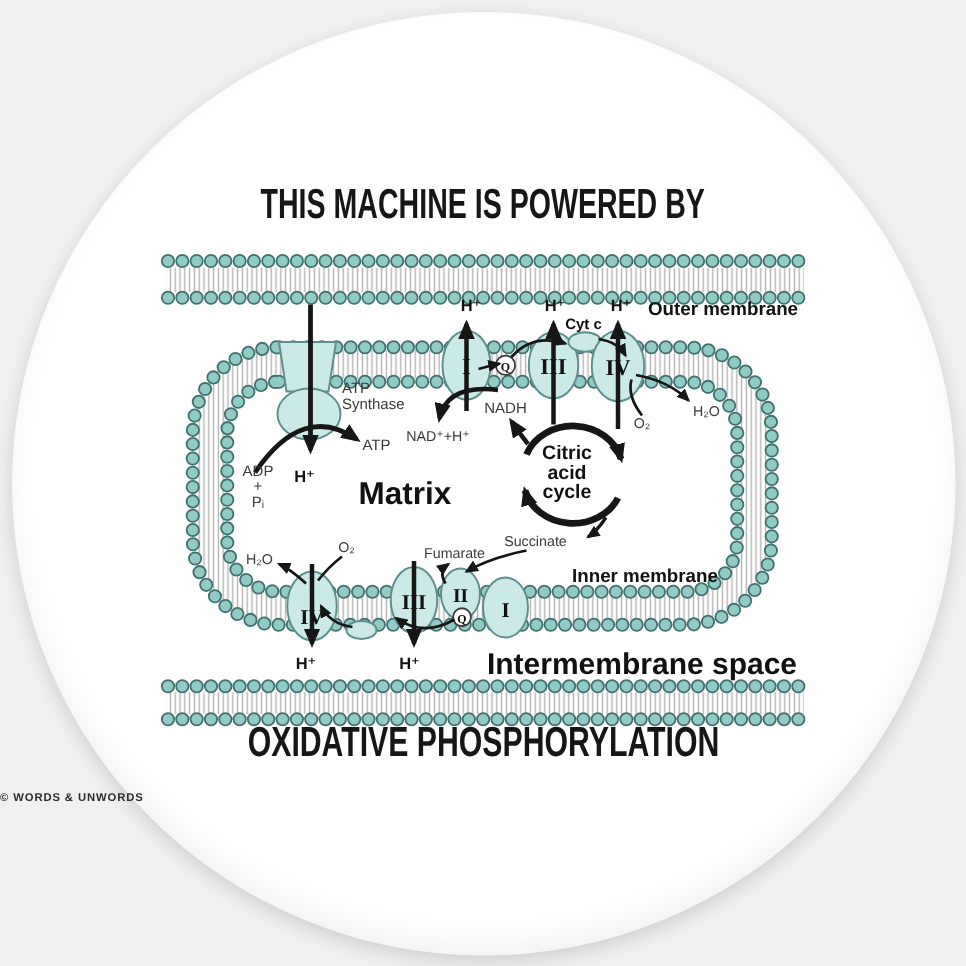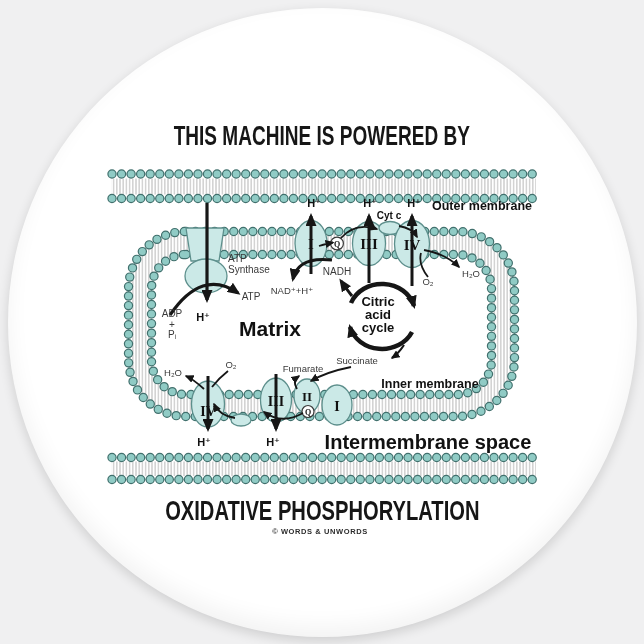--- a/index.html
+++ b/index.html
@@ -6,22 +6,22 @@
   .stage{position:relative;width:644px;height:644px;background:#f0f0f1;overflow:hidden;
          font-family:"Liberation Sans","DejaVu Sans",sans-serif;}
   .sticker{position:absolute;left:8px;top:8px;width:629px;height:629px;border-radius:50%;
            background:#ffffff;
            box-shadow:0 4px 12px rgba(0,0,0,.14), inset 0 -10px 22px rgba(0,0,0,.05);}
   .big-title{position:absolute;width:644px;text-align:center;white-space:nowrap;
              font-weight:bold;color:#161616;font-size:28px;line-height:44px;letter-spacing:0;}
   .big-title .cond{display:inline-block;transform:scaleX(.68);transform-origin:50% 50%;}
   .big-title.bottom .cond{transform:scaleX(.72);}
   .title-top{top:114px;}
-  .title-bottom{top:489px;}
-  .credit{position:absolute;top:527px;width:640px;text-align:center;font-size:7.5px;
+  .title-bottom{top:473px;}
+  .credit{position:absolute;top:527px;width:640px;font-size:7.5px;
           font-weight:bold;letter-spacing:.6px;color:#2b2b2b;}
   svg{position:absolute;left:0;top:0;}
   .bead-o{stroke:#41706d;stroke-width:9.4;stroke-linecap:round;stroke-dasharray:0 9.55;fill:none;}
   .bead-f{stroke:#90cbc5;stroke-width:7;stroke-linecap:round;stroke-dasharray:0 9.55;fill:none;}
   .tailbase{stroke:#ececec;fill:none;}
   .prot{fill:#cbe9e7;stroke:#5d8f8c;stroke-width:1.3;}
   .qc{fill:#ffffff;stroke:#3a3a3a;stroke-width:1.2;}
   .arr{stroke:#161616;fill:none;}
   .t{font-family:"Liberation Sans","DejaVu Sans",sans-serif;fill:#3a3a3a;}
   .tb{font-family:"Liberation Sans","DejaVu Sans",sans-serif;fill:#111;font-weight:bold;}

